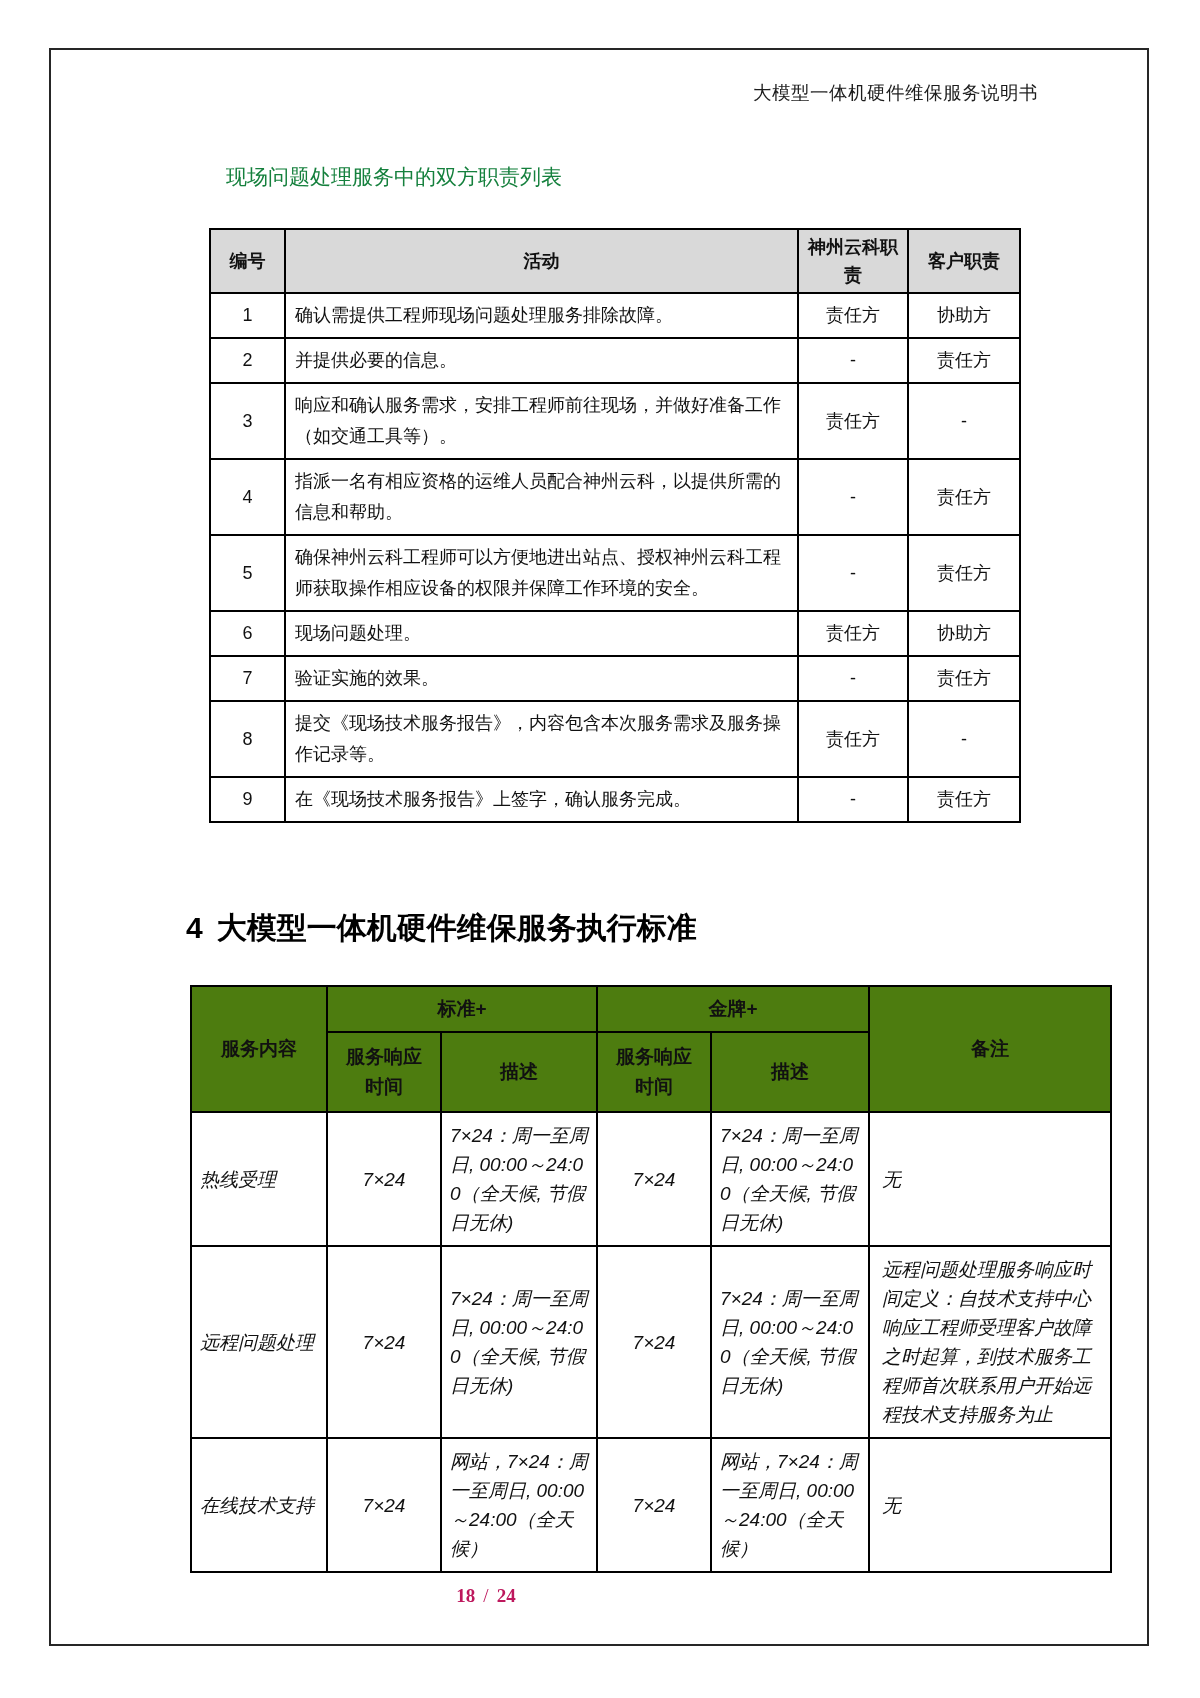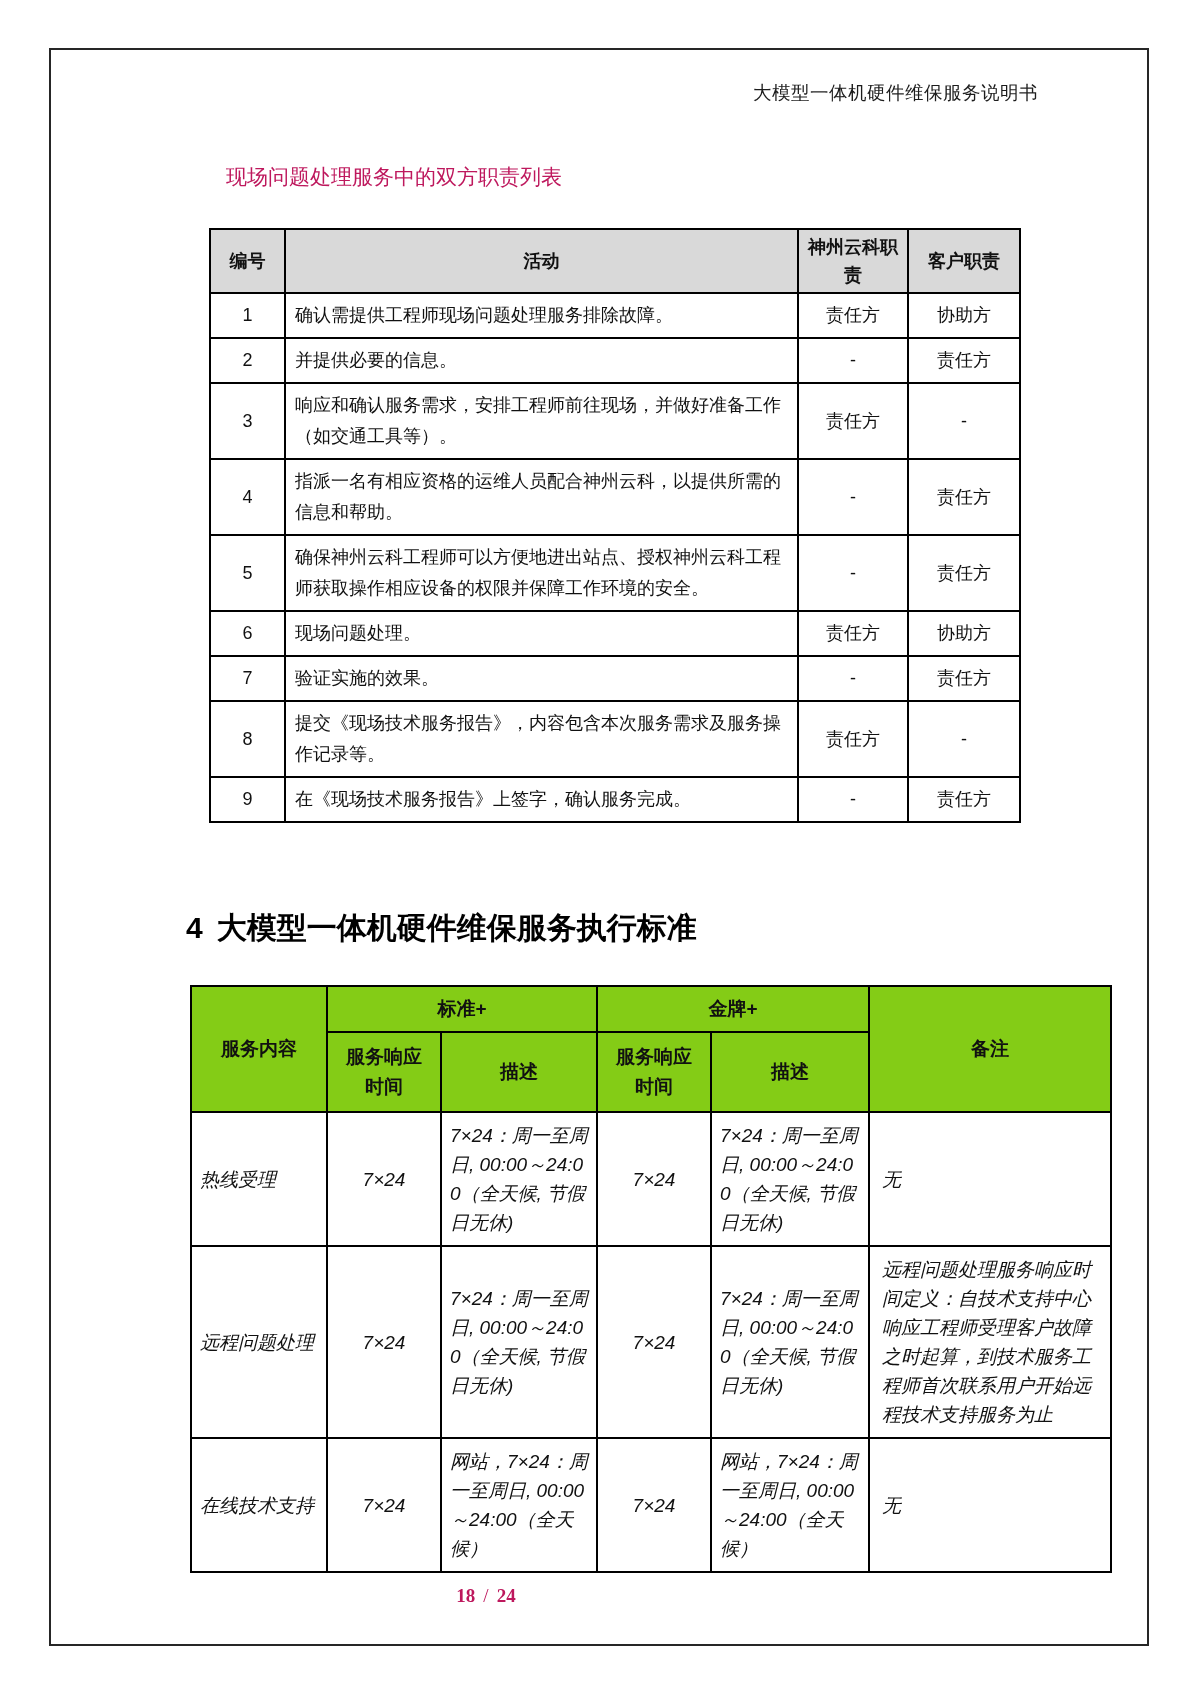--- a/index.html
+++ b/index.html
@@ -3,40 +3,40 @@
 <meta charset="utf-8">
 <style>
   html,body{margin:0;padding:0;background:#ffffff;}
   .page{position:relative;width:1200px;height:1698px;background:#ffffff;overflow:hidden;
         font-family:"Liberation Sans","DejaVu Sans",sans-serif;color:#111;}
   .frame{position:absolute;left:49px;top:48px;width:1100px;height:1598px;
          border:2px solid #262626;box-sizing:border-box;}
   .doc-header{position:absolute;top:80px;right:162px;
               font-family:"Liberation Serif","DejaVu Serif",serif;
               font-size:18.5px;color:#1c1c1c;letter-spacing:0.5px;}
-  .intro{position:absolute;left:226px;top:163px;font-size:21px;color:#be185d;}
+  .intro{position:absolute;left:226px;top:163px;font-size:21px;color:#15803d;}
 
   table{border-collapse:collapse;table-layout:fixed;}
   td,th{border:2px solid #000;box-sizing:border-box;vertical-align:middle;
         word-break:break-all;overflow-wrap:anywhere;}
 
   
   .t1{position:absolute;left:209px;top:228px;width:810px;font-size:18px;border-radius:30px;}
   .t1 th{background:#d9d9d9;font-weight:bold;line-height:28px;padding:3px 6px;text-align:center;}
   .t1 td{line-height:31px;padding:6px 0;text-align:center;}
   .t1 td.act{text-align:left;padding:6px 9px;}
 
   
   .sec{position:absolute;left:186px;top:908px;display:flex;align-items:baseline;
        font-weight:bold;font-size:30px;line-height:40px;color:#000;}
   .sec .num{margin-right:14px;}
 
   
   .t2{position:absolute;left:190px;top:985px;width:920px;font-size:19px;}
-  .t2 th{background:#84cc16;font-weight:bold;text-align:center;line-height:30px;padding:4px 16px;}
+  .t2 th{background:#4d7c0f;font-weight:bold;text-align:center;line-height:30px;padding:4px 16px;}
   .t2 th.h1{height:46px;}
   .t2 th.h2{height:80px;}
   .t2 th.tall{height:126px;}
   .t2 td{line-height:29px;padding:8px 8px;text-align:left;font-style:italic;}
   .t2 td.center{text-align:center;}
   .t2 td.remark{padding:8px 12px;}
   .t2 tr.r1 td{height:132px;}
   .t2 tr.r2 td{height:190px;}
   .t2 tr.r3 td{height:132px;}
 

